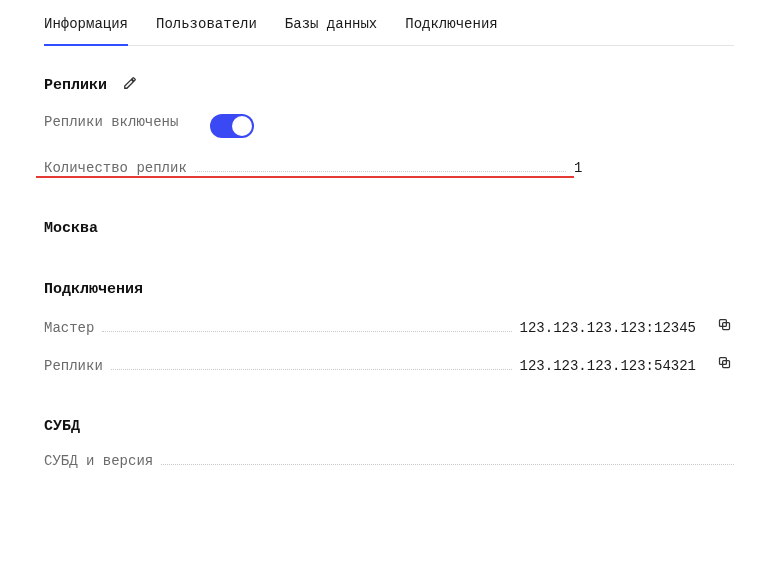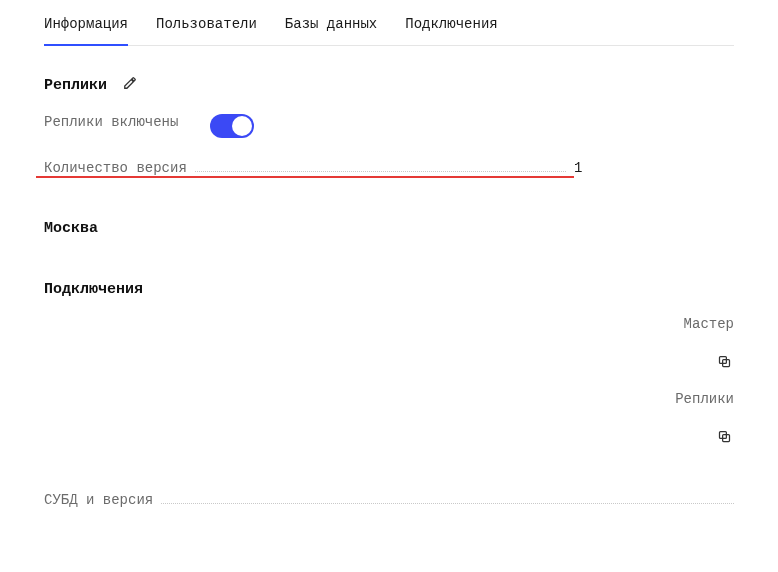--- a/index.html
+++ b/index.html
@@ -106,21 +106,21 @@
     }
     .highlight-underline {
       position: absolute;
       left: -8px;
       right: 160px;
       bottom: -2px;
       height: 2px;
       background: #e53935;
     }
     .conn-row .kv-value { min-width: 160px; }
-    .conn-row { padding-right: 0; flex-direction: column; }
+    .conn-row { padding-right: 0; }
   </style>
 </head>
 <body>
 
 <div class="container">
 
   <div class="tabs">
     <div class="tab active">Информация</div>
     <div class="tab">Пользователи</div>
     <div class="tab">Базы данных</div>
@@ -140,69 +140,74 @@
     </div>
 
     <div class="toggle-row">
       <div class="toggle-label">Реплики включены</div>
       <div class="toggle">
         <div class="toggle-knob"></div>
       </div>
     </div>
 
     <div class="kv-row highlighted">
-      <div class="kv-label">Количество версия</div>
+      <div class="kv-label">Количество реплик</div>
       <div class="kv-dots"></div>
       <div class="kv-value" style="min-width:160px;">1</div>
       <div class="highlight-underline"></div>
     </div>
   </div>
 
   <div class="section">
     <div class="section-header">
       <div class="section-title">Москва</div>
     </div>
   </div>
 
   <div class="section">
     <div class="section-header">
       <div class="section-title">Подключения</div>
     </div>
 
     <div class="kv-row conn-row">
       <div class="kv-label">Мастер</div>
       <div class="kv-dots"></div>
+      <div class="kv-value">123.123.123.123:12345</div>
       <div class="kv-actions">
         <div class="copy-btn">
           <span>
             <svg viewBox="0 0 24 24" fill="none" stroke="currentColor" stroke-width="2">
               <rect x="9" y="9" width="11" height="11" rx="1.5"></rect>
               <rect x="4" y="4" width="11" height="11" rx="1.5"></rect>
             </svg>
           </span>
         </div>
       </div>
     </div>
 
     <div class="kv-row conn-row">
       <div class="kv-label">Реплики</div>
       <div class="kv-dots"></div>
+      <div class="kv-value">123.123.123.123:54321</div>
       <div class="kv-actions">
         <div class="copy-btn">
           <span>
             <svg viewBox="0 0 24 24" fill="none" stroke="currentColor" stroke-width="2">
               <rect x="9" y="9" width="11" height="11" rx="1.5"></rect>
               <rect x="4" y="4" width="11" height="11" rx="1.5"></rect>
             </svg>
           </span>
         </div>
       </div>
     </div>
   </div>
 
   <div class="section" style="margin-bottom:0;">
+    <div class="section-header">
+      <div class="section-title">СУБД</div>
+    </div>
     <div class="kv-row" style="margin-bottom:0;text-align:center;">
       <div class="kv-label">СУБД и версия</div>
       <div class="kv-dots"></div>
     </div>
   </div>
 
 </div>
 
 </body></html>

